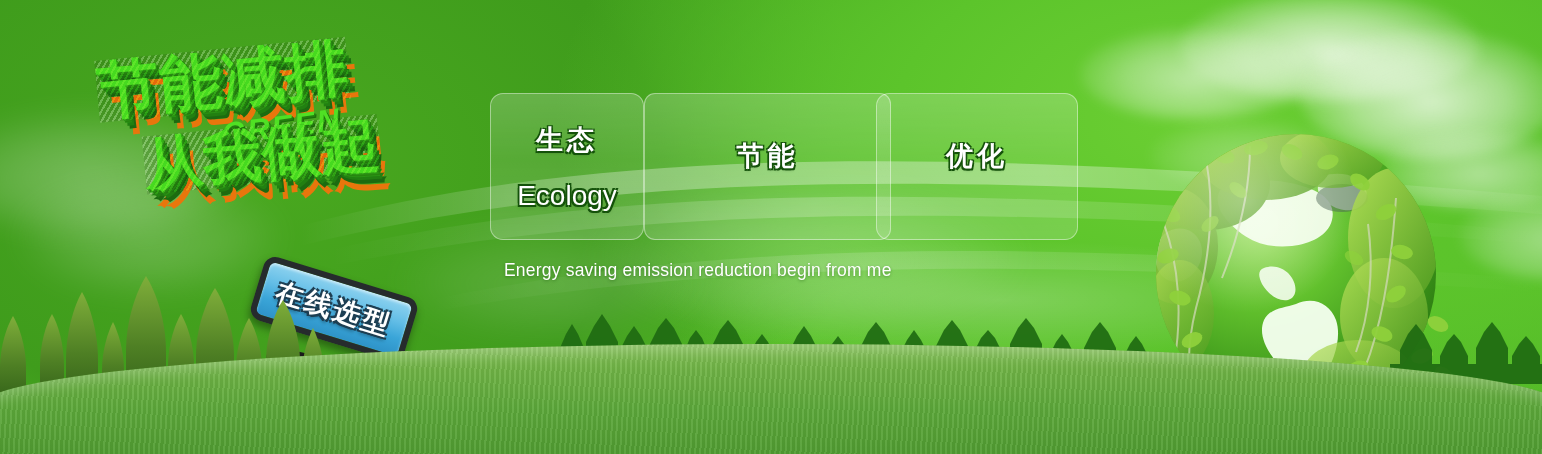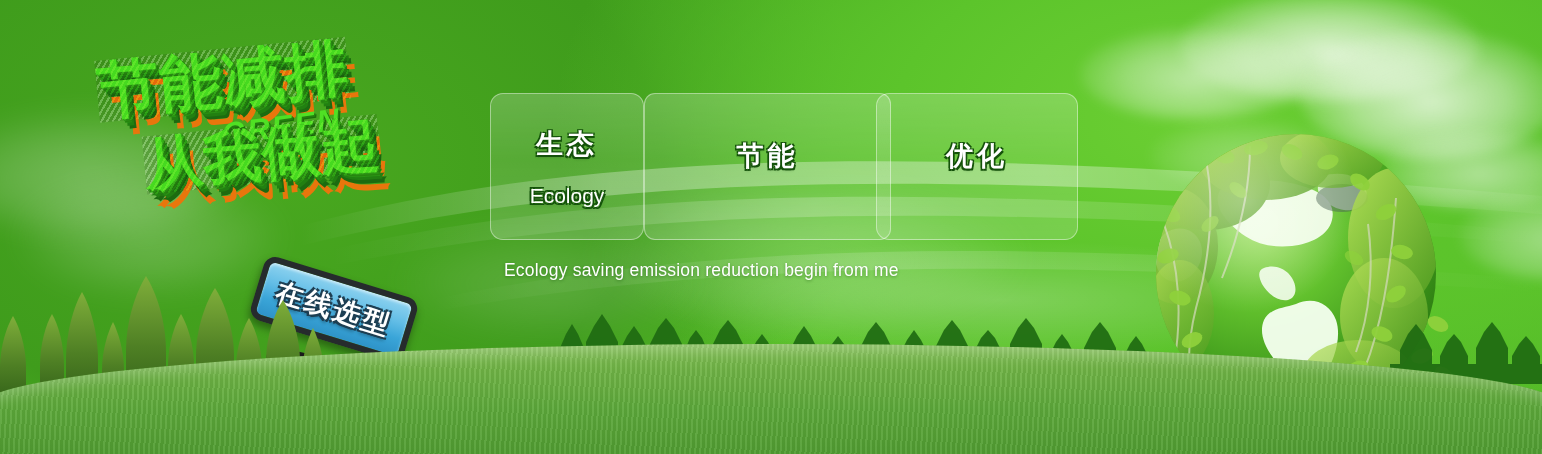--- a/index.html
+++ b/index.html
@@ -157,21 +157,21 @@
     color: #ffffff;
     letter-spacing: 4px;
     margin-bottom: 22px;
     text-shadow:
       -1.5px -1.5px 0 #14520a, 1.5px -1.5px 0 #14520a,
       -1.5px 1.5px 0 #14520a, 1.5px 1.5px 0 #14520a,
       0 2px 3px rgba(0,0,0,.22);
     white-space: nowrap;
   }
   .card-en {
-    font-size: 21px;
+    font-size: 28px;
     color: #ffffff;
     letter-spacing: 0px;
     text-shadow:
       -1.6px -1.6px 0 #14520a, 1.6px -1.6px 0 #14520a,
       -1.6px 1.6px 0 #14520a, 1.6px 1.6px 0 #14520a,
       0 2px 4px rgba(0,0,0,.22);
     white-space: nowrap;
   }
   .card1 { left: 490px; width: 154px; }
   .card2 { left: 644px; width: 247px; border-radius: 11px; }
@@ -284,21 +284,21 @@
       <div class="card-en">Ecology</div>
     </div>
     <div class="card card2">
       <div class="card-cn">节能</div>
     </div>
     <div class="card card3">
       <div class="card-cn">优化</div>
     </div>
   </div>
 
-  <div class="subtitle">Ecology saving emission reduction begin from me</div>
+  <div class="subtitle">Energy saving emission reduction begin from me</div>
 
   <div class="globe-wrap">
     <svg width="300" height="300" viewBox="0 0 300 300">
       <defs>
         <radialGradient id="gsphere" cx="38%" cy="32%" r="78%">
           <stop offset="0%" stop-color="#9fe25f"></stop>
           <stop offset="38%" stop-color="#62c12d"></stop>
           <stop offset="72%" stop-color="#3f9a1b"></stop>
           <stop offset="100%" stop-color="#236c0d"></stop>
         </radialGradient>

